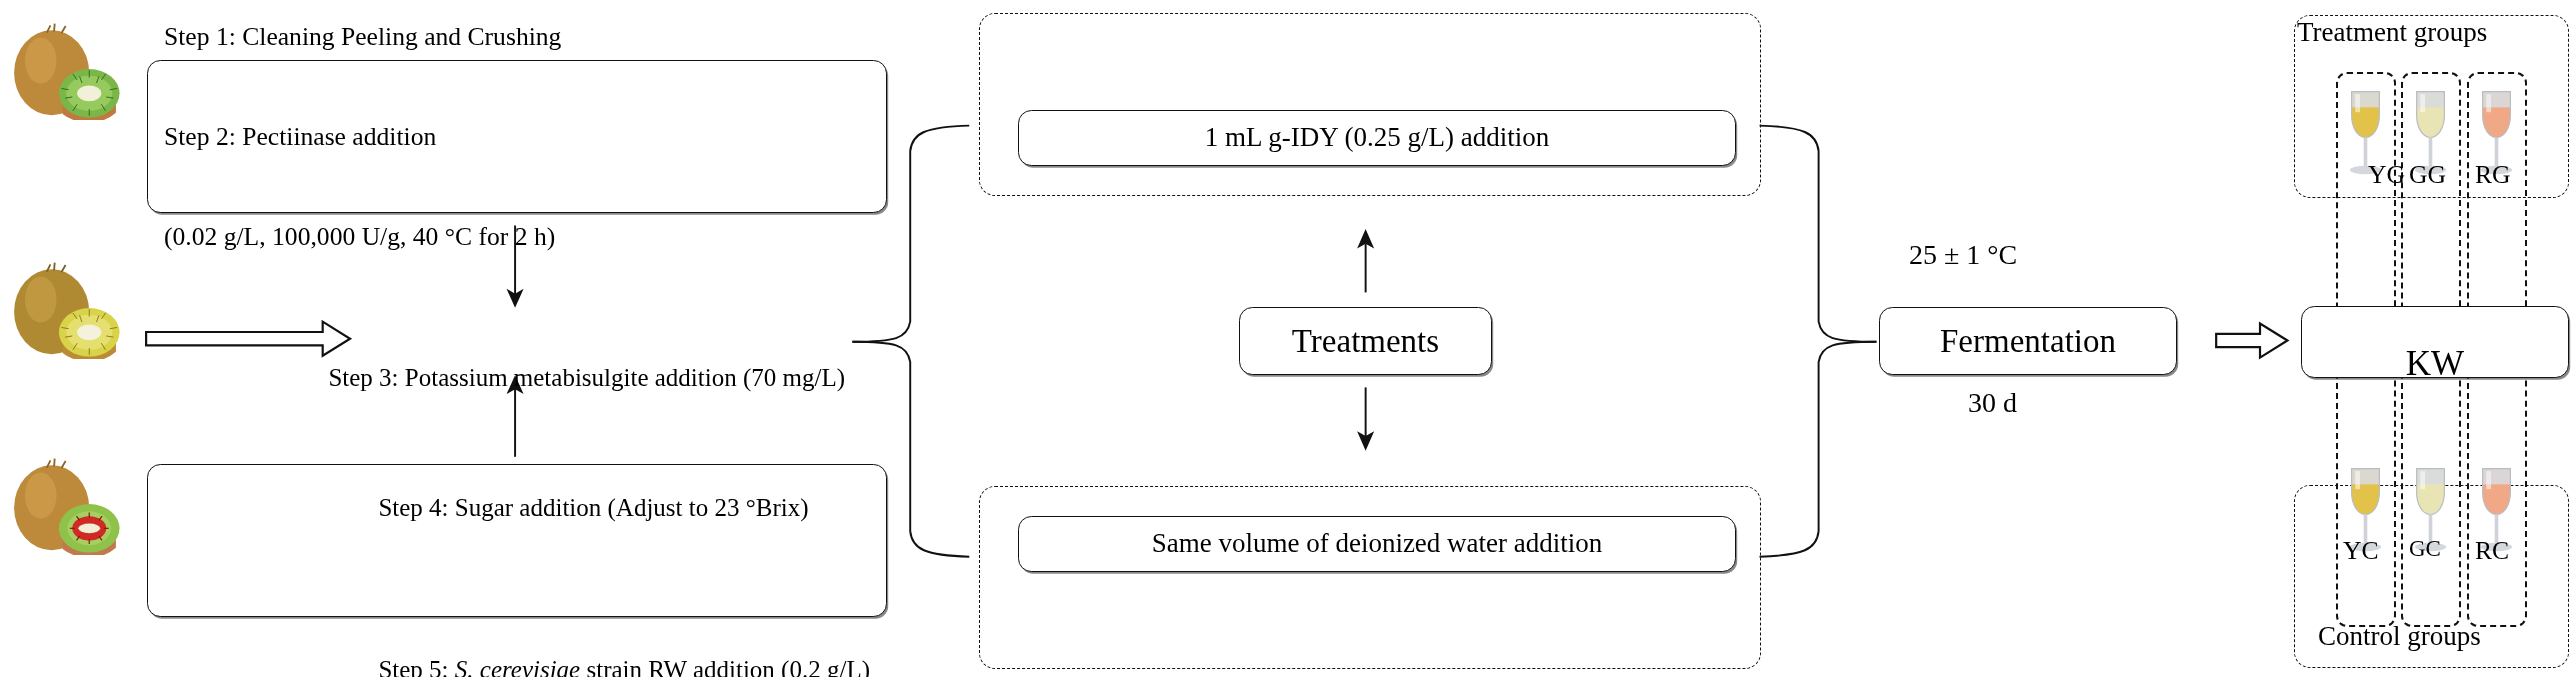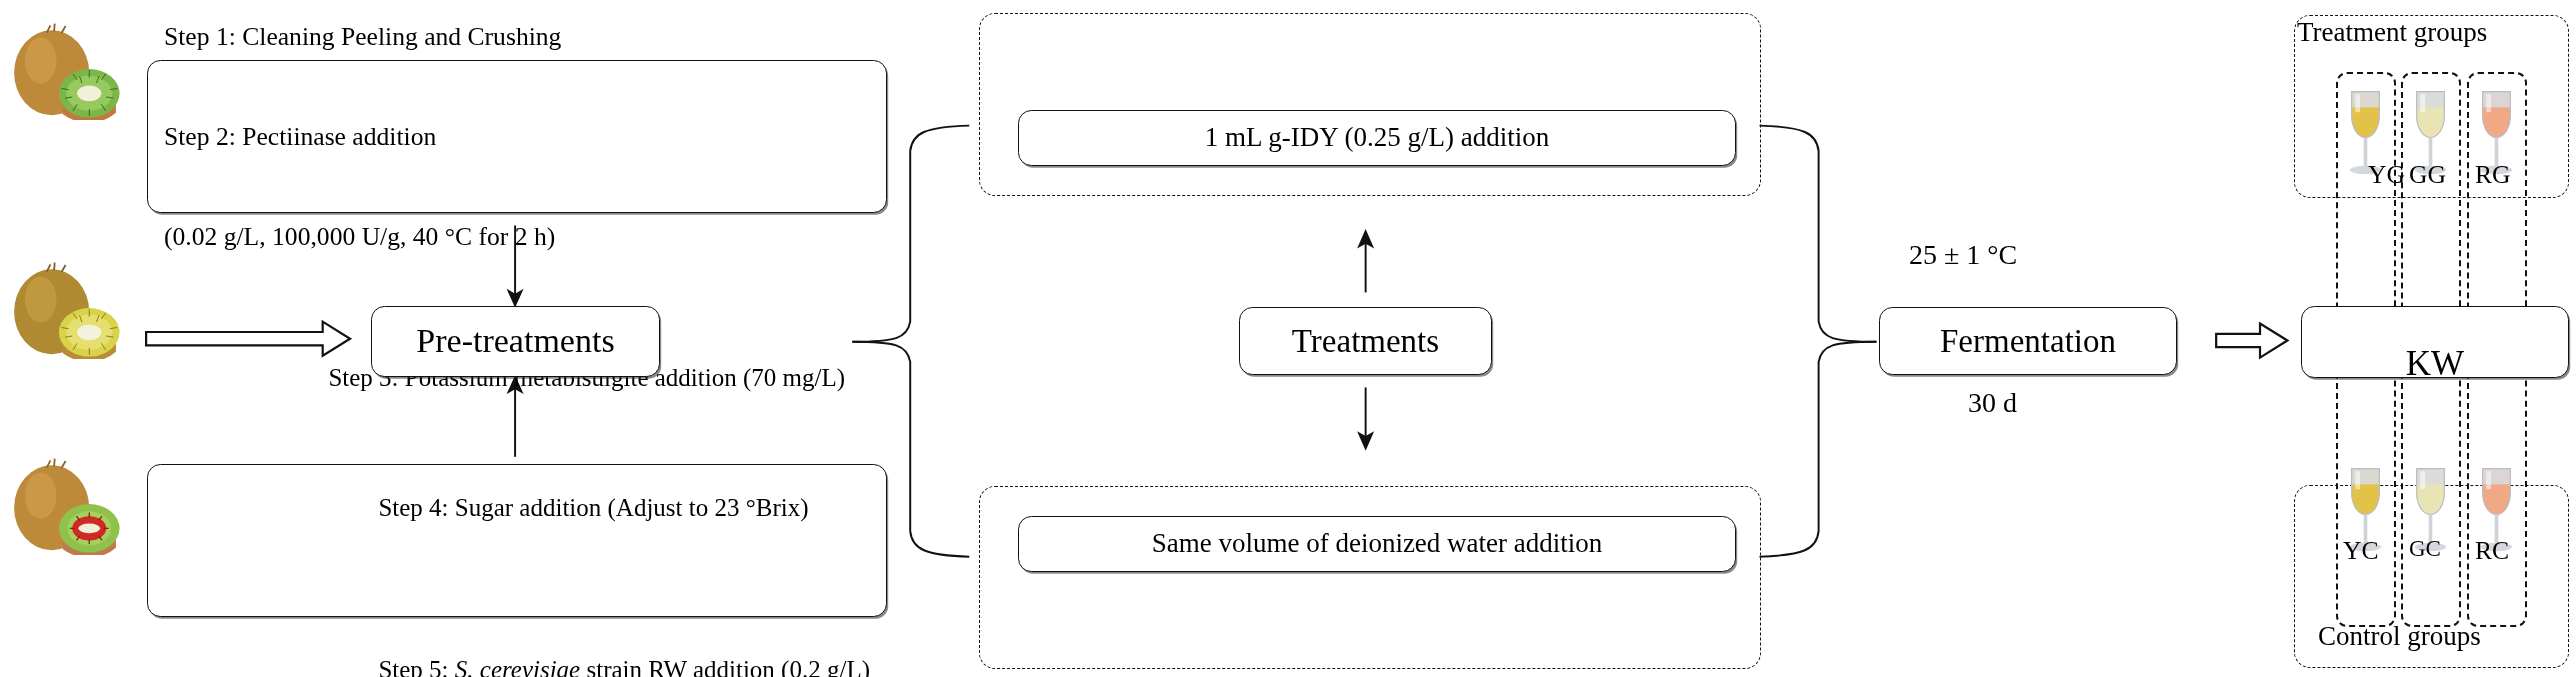--- a/index.html
+++ b/index.html
@@ -197,23 +197,20 @@
       <div>Step 3: Potassium metabisulgite addition (70 mg/L)</div>
       <div>
         <span>Step 4: Sugar addition (Adjust to 23 </span><span>°Brix)</span>
       </div>
       <div>
         <span>Step 5: </span><span style="font-style:italic;">S. cerevisiae</span><span> strain RW addition (0.2 g/L)</span>
       </div>
     </div>
   </div>
 
-  <div class="rbox center" style="left:371px; top:306px; width:289px; height:71px;">
-    <div class="txt" style="font-size:34px;">Pre-treatments</div>
-  </div>
 
   <div class="dashdot" style="left:979px; top:13.4px; width:782px; height:183px;"></div>
 
   <div class="rbox center" style="left:1018px; top:110px; width:718px; height:56px;">
     <div class="txt" style="font-size:27px;">1 mL g-IDY (0.25 g/L) addition</div>
   </div>
 
   <div class="dashdot" style="left:979px; top:486px; width:782px; height:183px;"></div>
 
   <div class="rbox center" style="left:1018px; top:516px; width:718px; height:56px;">

